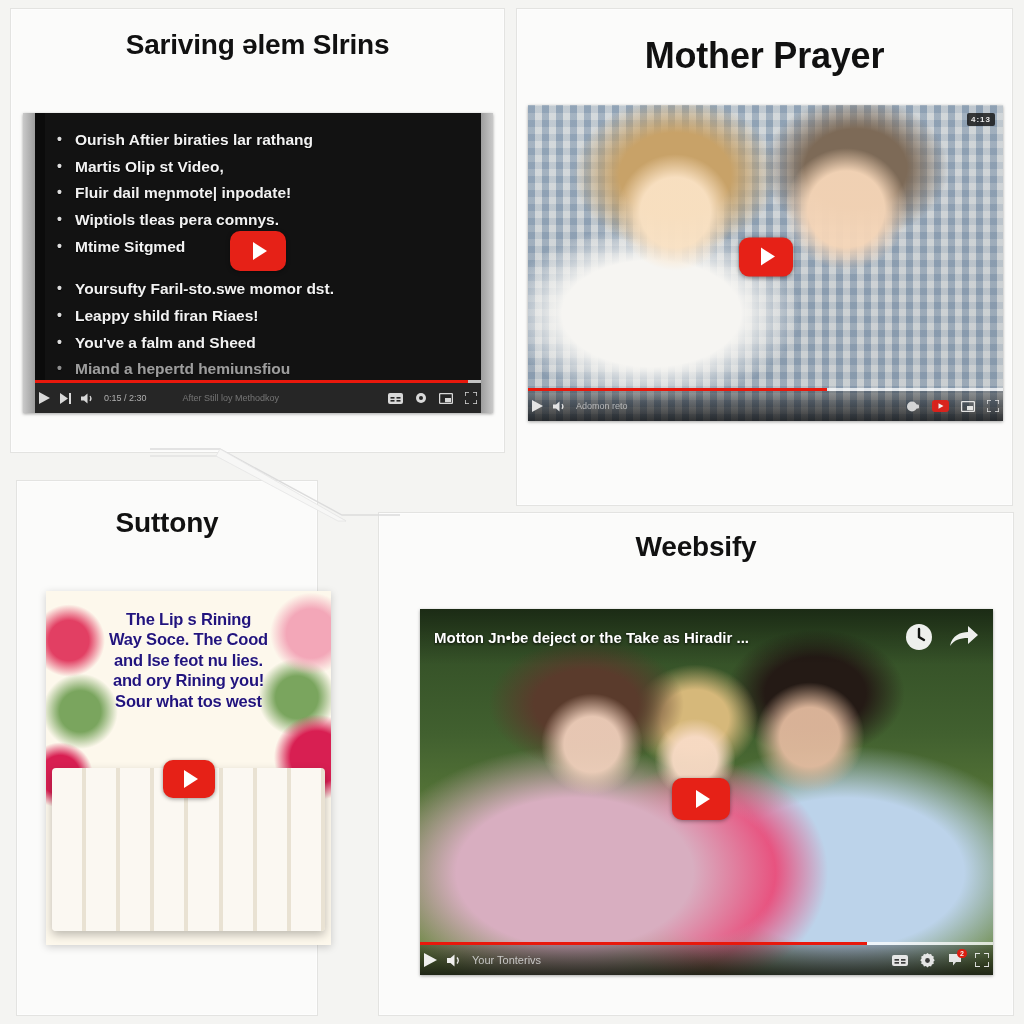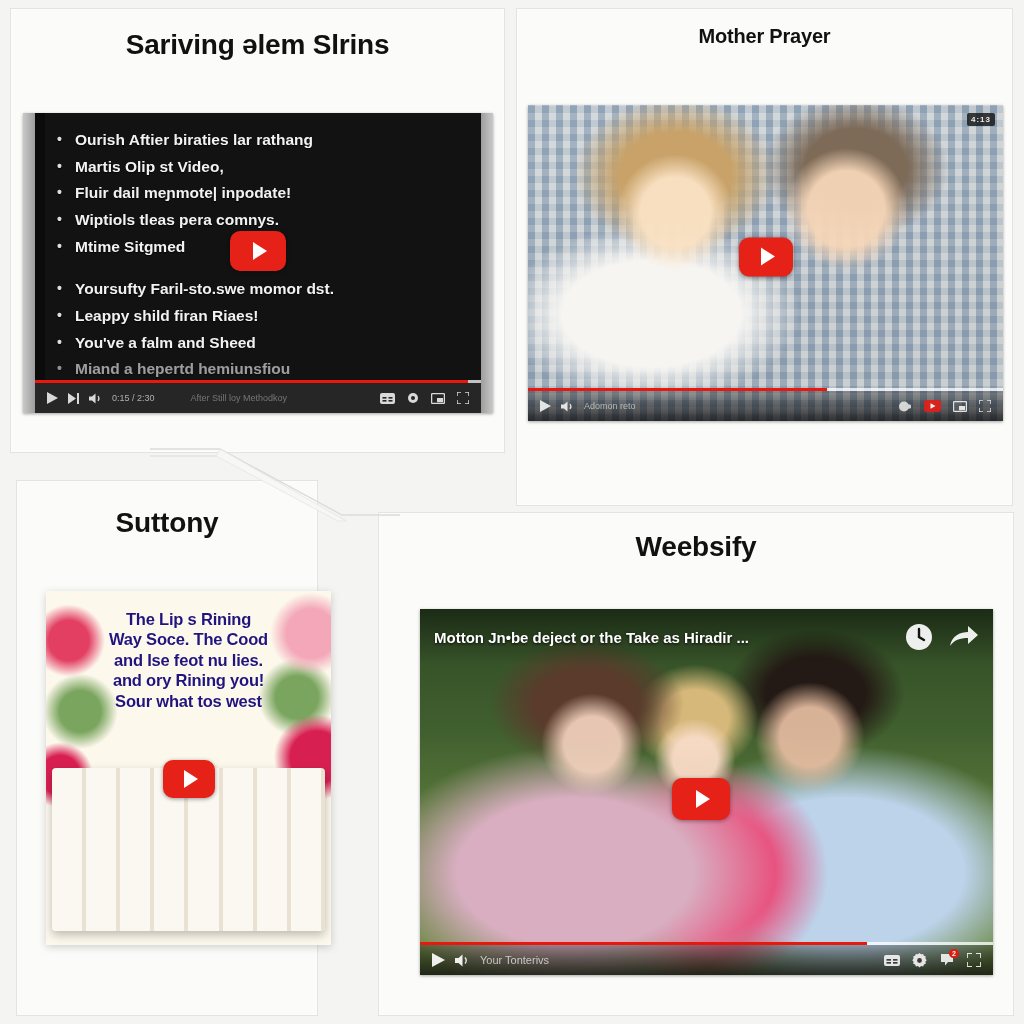--- a/index.html
+++ b/index.html
@@ -153,21 +153,21 @@
     border-top: 9px solid transparent;
     border-bottom: 9px solid transparent;
     margin-left: 4px;
   }
 
   
   .ctrl {
     position: absolute; left: 0; right: 0; bottom: 0; height: 30px;
     background: linear-gradient(180deg, rgba(10,10,10,0.30), rgba(10,10,10,0.78));
     display: flex; align-items: center;
-    padding: 0 12px;
+    padding: 0 4px;
     z-index: 7;
   }
   .ctrl.dark { background: #262626; }
   .progress {
     position: absolute; left: 0; right: 0; top: -3px; height: 3px;
     background: rgba(255,255,255,0.75);
     z-index: 7;
   }
   .progress .played { height: 100%; background: #e8180c; }
   .ctrl-left { display: flex; align-items: center; gap: 10px; }
@@ -285,21 +285,21 @@
             <svg width="12" height="12" viewBox="0 0 12 12">
                 <path d="M0,4 V0 H4 M8,0 H12 V4 M12,8 V12 H8 M4,12 H0 V8" stroke="#e9e9e9" stroke-width="1.5" fill="none"></path>
               </svg>
           </span>
         </div>
       </div>
     </div>
   </div>
 
   <div class="card" style="left:516px; top:8px; width:497px; height:498px;">
-    <div class="card-title" style="margin-top:16px; font-size:20px;">Mother Prayer</div>
+    <div class="card-title" style="margin-top:26px; font-size:36px;">Mother Prayer</div>
 
     <div class="player" style="position:absolute; left:11px; top:96px; width:475px; height:316px;">
       <div class="photo photo-couple"></div>
       <div class="time-badge">4:13</div>
 
       <div class="play-btn" style="left:50%; top:48%; transform:translate(-50%,-50%); width:54px; height:39px;">
         <span class="tri"></span>
       </div>
 
       <div class="ctrl">

